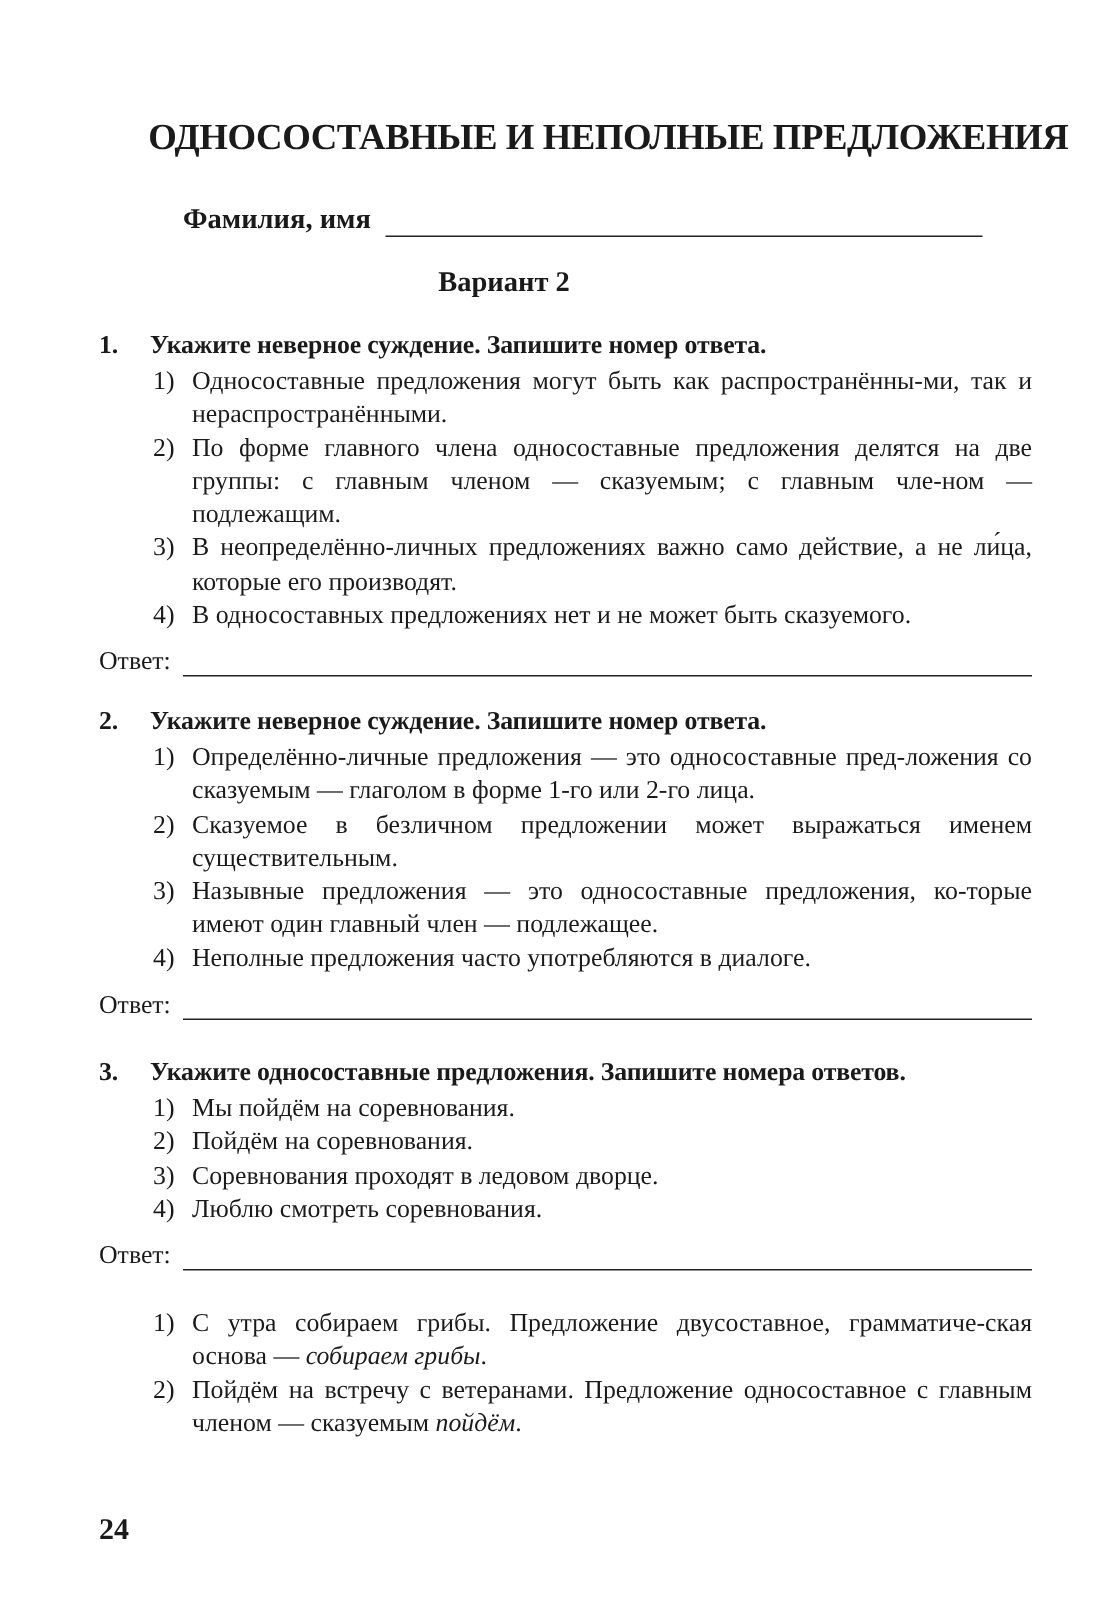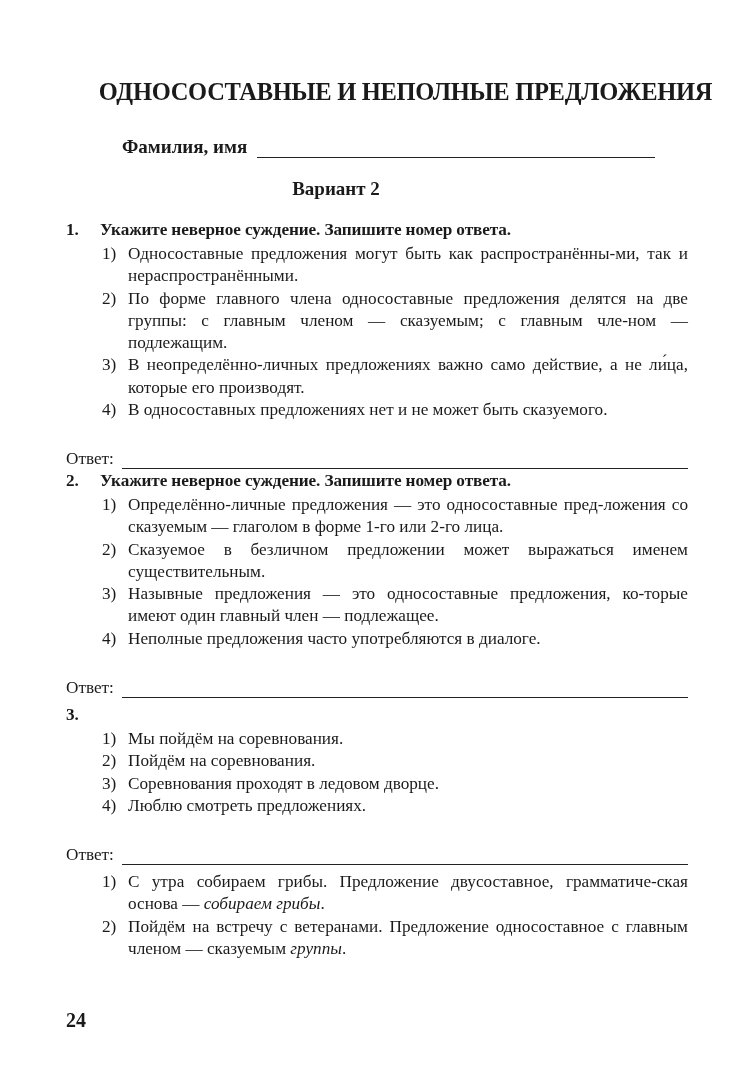--- a/index.html
+++ b/index.html
@@ -88,21 +88,21 @@
     }
     .opt-text {
       flex: 1;
       text-align: justify;
       text-align-last: left;
     }
     .answer-row {
       display: flex;
       align-items: flex-end;
       font-size: 17.2px;
-      margin-top: 28px;
+      margin-top: 10px;
     }
     .answer-line {
       flex: 1;
       border-bottom: 1.5px solid #222;
       margin-left: 8px;
       height: 16px;
     }
     .page-number {
       position: absolute;
       left: 66px;
@@ -178,51 +178,52 @@
   </div>
   <div class="answer-row">
     <span>Ответ:</span>
     <span class="answer-line"></span>
   </div>
 </div>
 
 <div class="task" style="top:704px;">
   <div class="task-head">
     <span class="task-num">3.</span>
+    <span>Укажите односоставные предложения. Запишите номера ответов.</span>
   </div>
   <div class="opts">
     <div class="opt">
       <span class="opt-num">1)</span>
       <span class="opt-text">Мы пойдём на соревнования.</span>
     </div>
     <div class="opt">
       <span class="opt-num">2)</span>
       <span class="opt-text">Пойдём на соревнования.</span>
     </div>
     <div class="opt">
       <span class="opt-num">3)</span>
       <span class="opt-text">Соревнования проходят в ледовом дворце.</span>
     </div>
     <div class="opt">
       <span class="opt-num">4)</span>
-      <span class="opt-text">Люблю смотреть предложениях.</span>
+      <span class="opt-text">Люблю смотреть соревнования.</span>
     </div>
   </div>
   <div class="answer-row">
     <span>Ответ:</span>
     <span class="answer-line"></span>
   </div>
 </div>
 
 <div class="task" style="top:869px;">
   <div class="opts">
     <div class="opt">
       <span class="opt-num">1)</span>
       <span class="opt-text"><span>С утра собираем грибы. Предложение двусоставное, грамматиче-ская основа — </span><em>собираем грибы</em><span>.</span></span>
     </div>
     <div class="opt">
       <span class="opt-num">2)</span>
-      <span class="opt-text"><span>Пойдём на встречу с ветеранами. Предложение односоставное с главным членом — сказуемым </span><em>группы</em><span>.</span></span>
+      <span class="opt-text"><span>Пойдём на встречу с ветеранами. Предложение односоставное с главным членом — сказуемым </span><em>пойдём</em><span>.</span></span>
     </div>
   </div>
 </div>
 
 <div class="page-number">24</div>
 
 </body></html>

